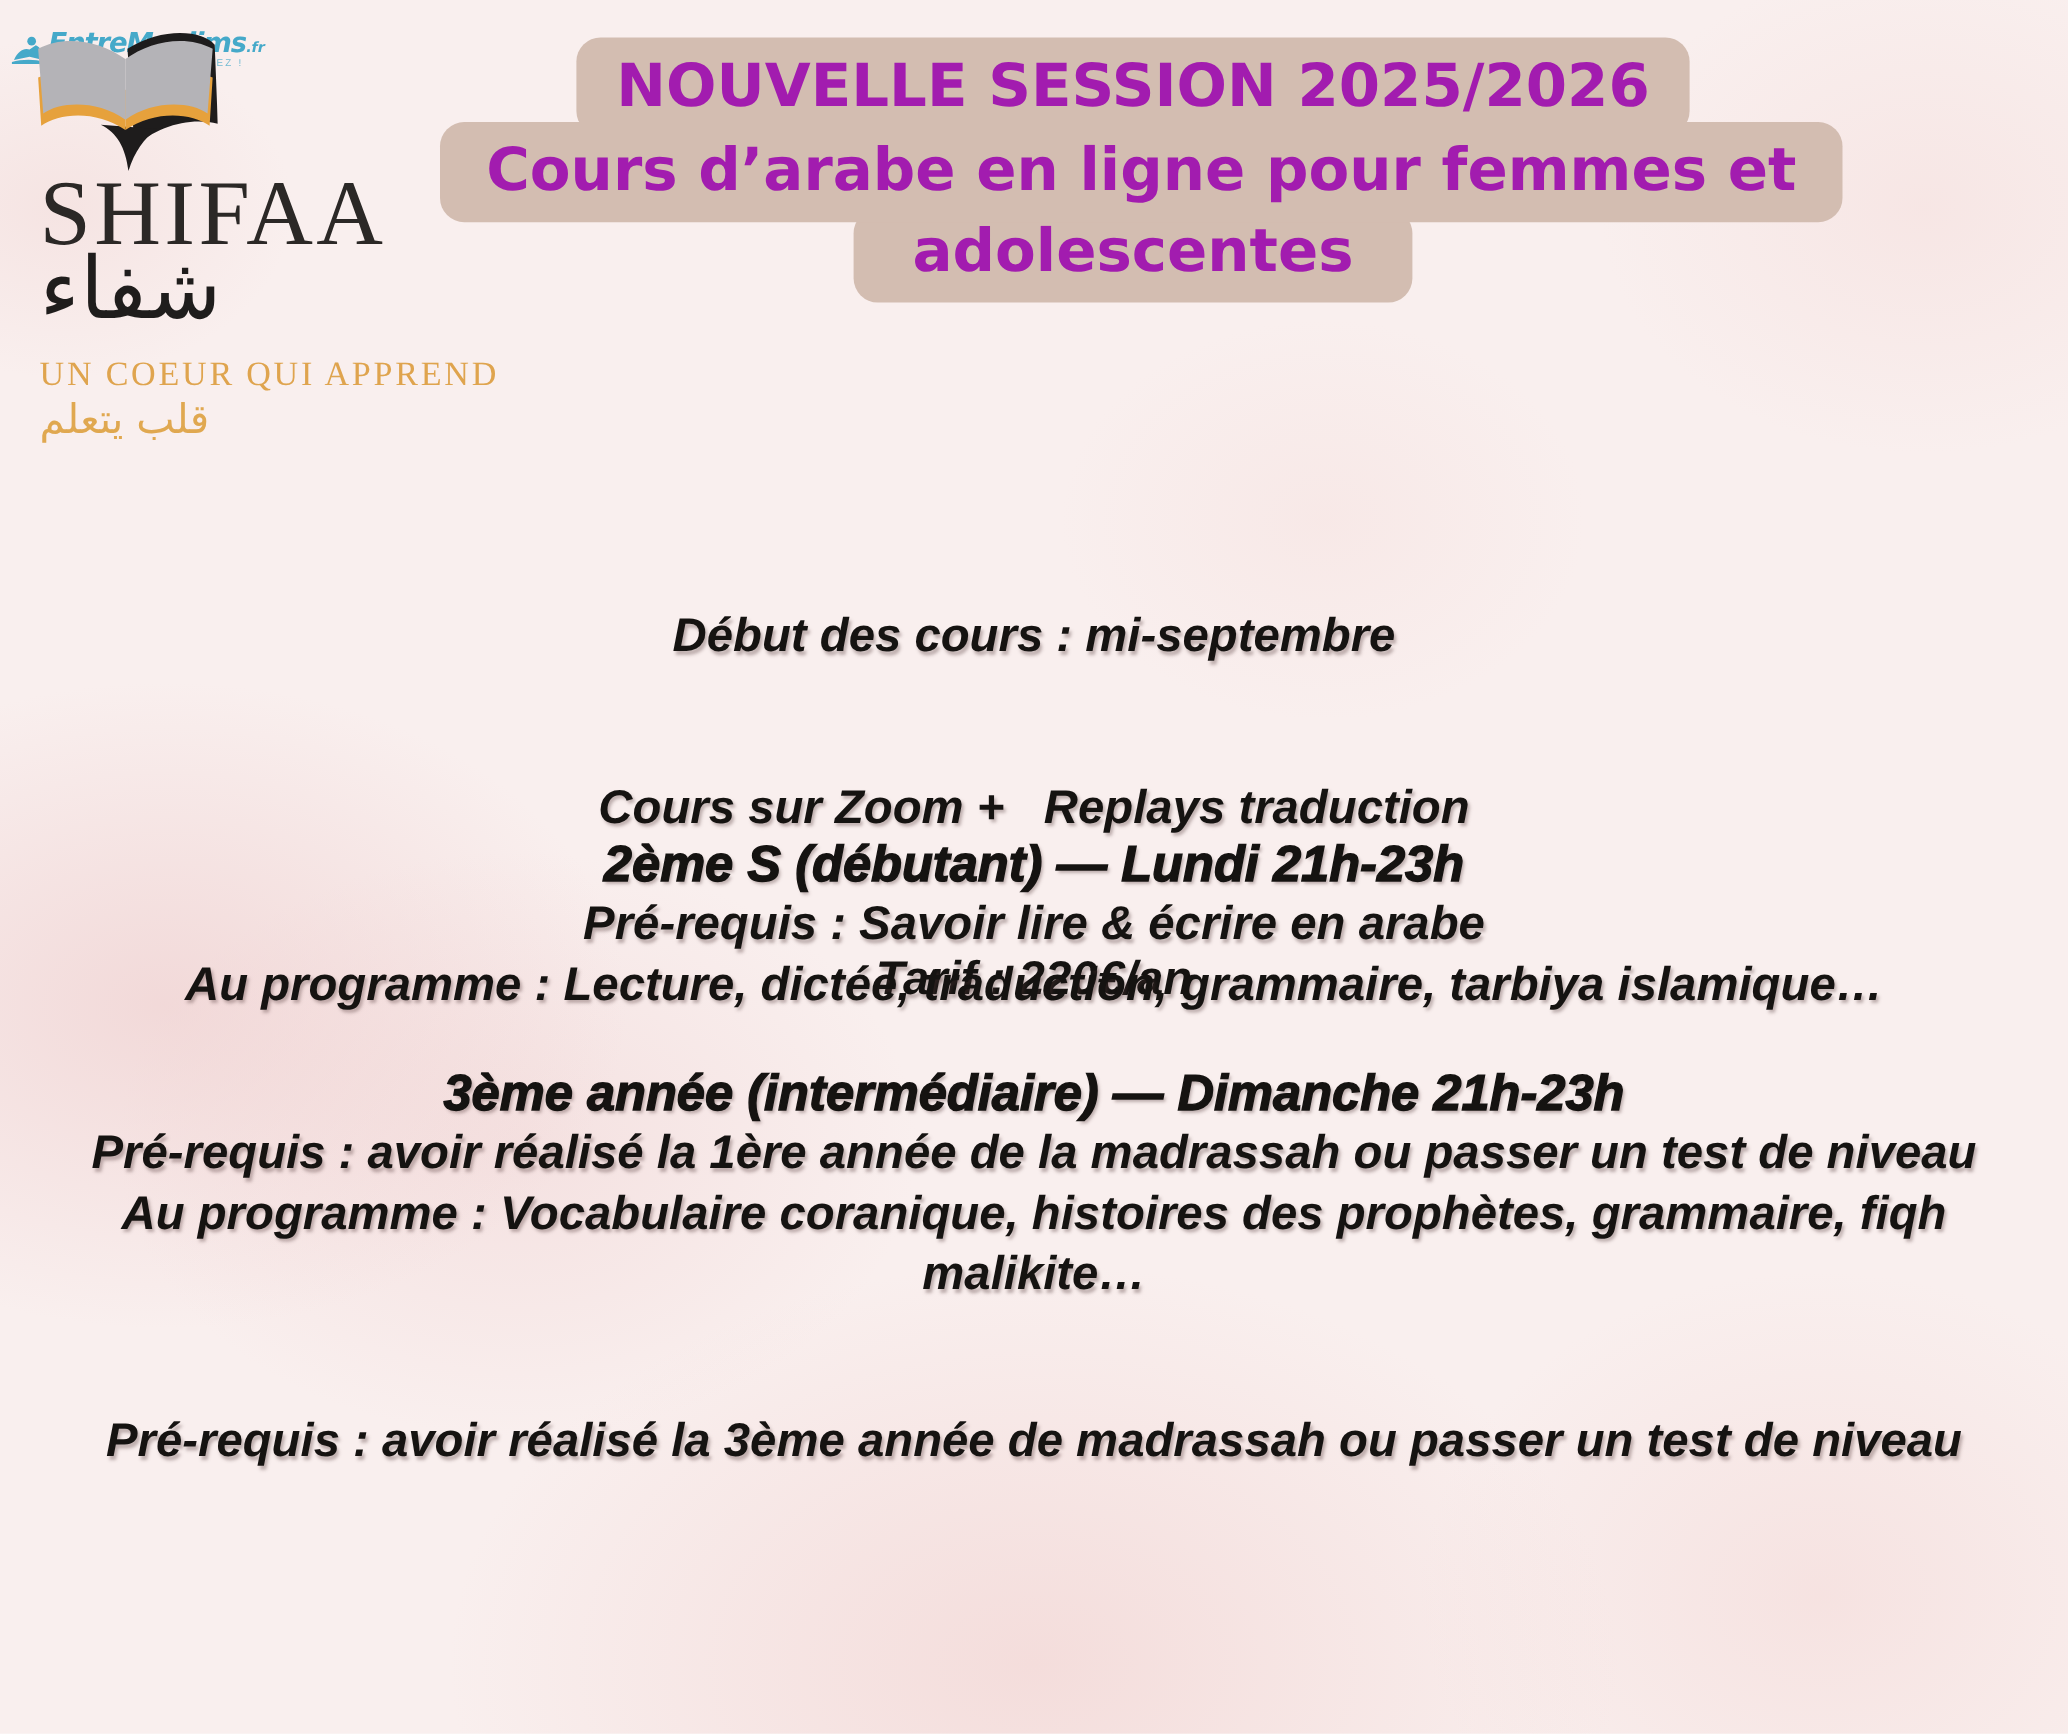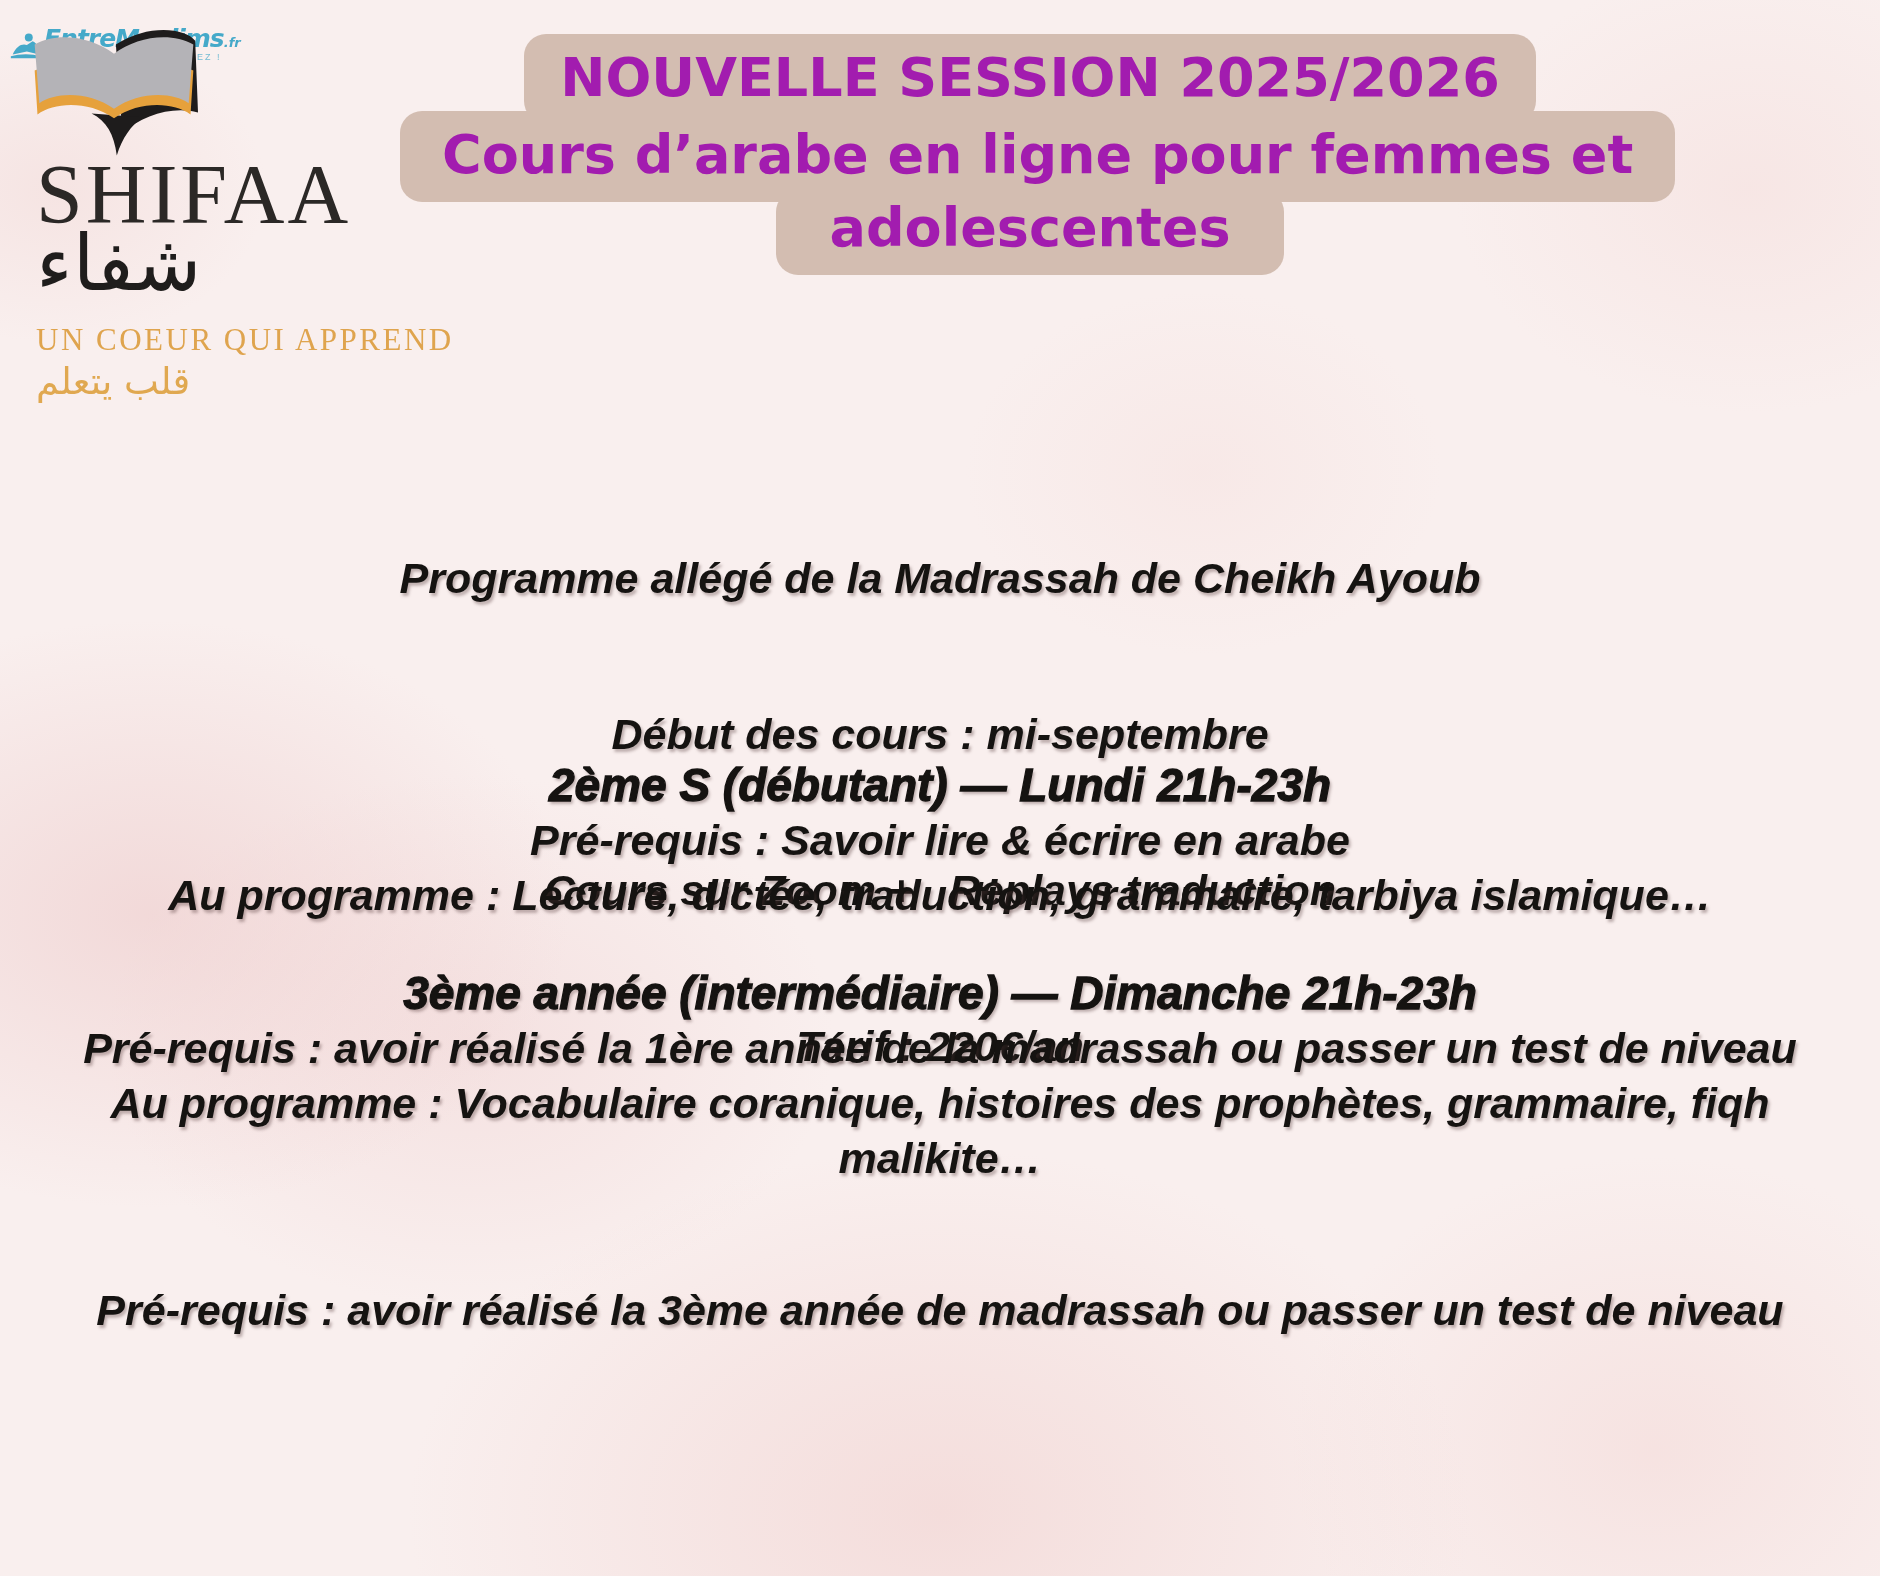--- a/index.html
+++ b/index.html
@@ -86,21 +86,20 @@
   <div class="logo-tagline">UN COEUR QUI APPREND</div>
   <div class="logo-tagline-ar">قلب يتعلم</div>
 
   <div class="banner">
     <div class="banner-line l1">NOUVELLE SESSION 2025/2026</div>
     <div class="banner-line l2">Cours d’arabe en ligne pour femmes et</div>
     <div class="banner-line l3">adolescentes</div>
   </div>
 
   <div class="intro">
-    <div>Programme allégé de la Madrassah de Cheikh Ayoub</div>
     <div>Début des cours : mi-septembre</div>
     <div>Cours sur Zoom +   Replays traduction</div>
     <div>Tarif : 220€/an</div>
   </div>
 
   <section class="course c1">
     <div class="course-title">2ème S (débutant) — Lundi 21h-23h</div>
     <div class="course-line">Pré-requis : Savoir lire &amp; écrire en arabe</div>
     <div class="course-line">Au programme : Lecture, dictée, traduction, grammaire, tarbiya islamique…</div>
   </section>

